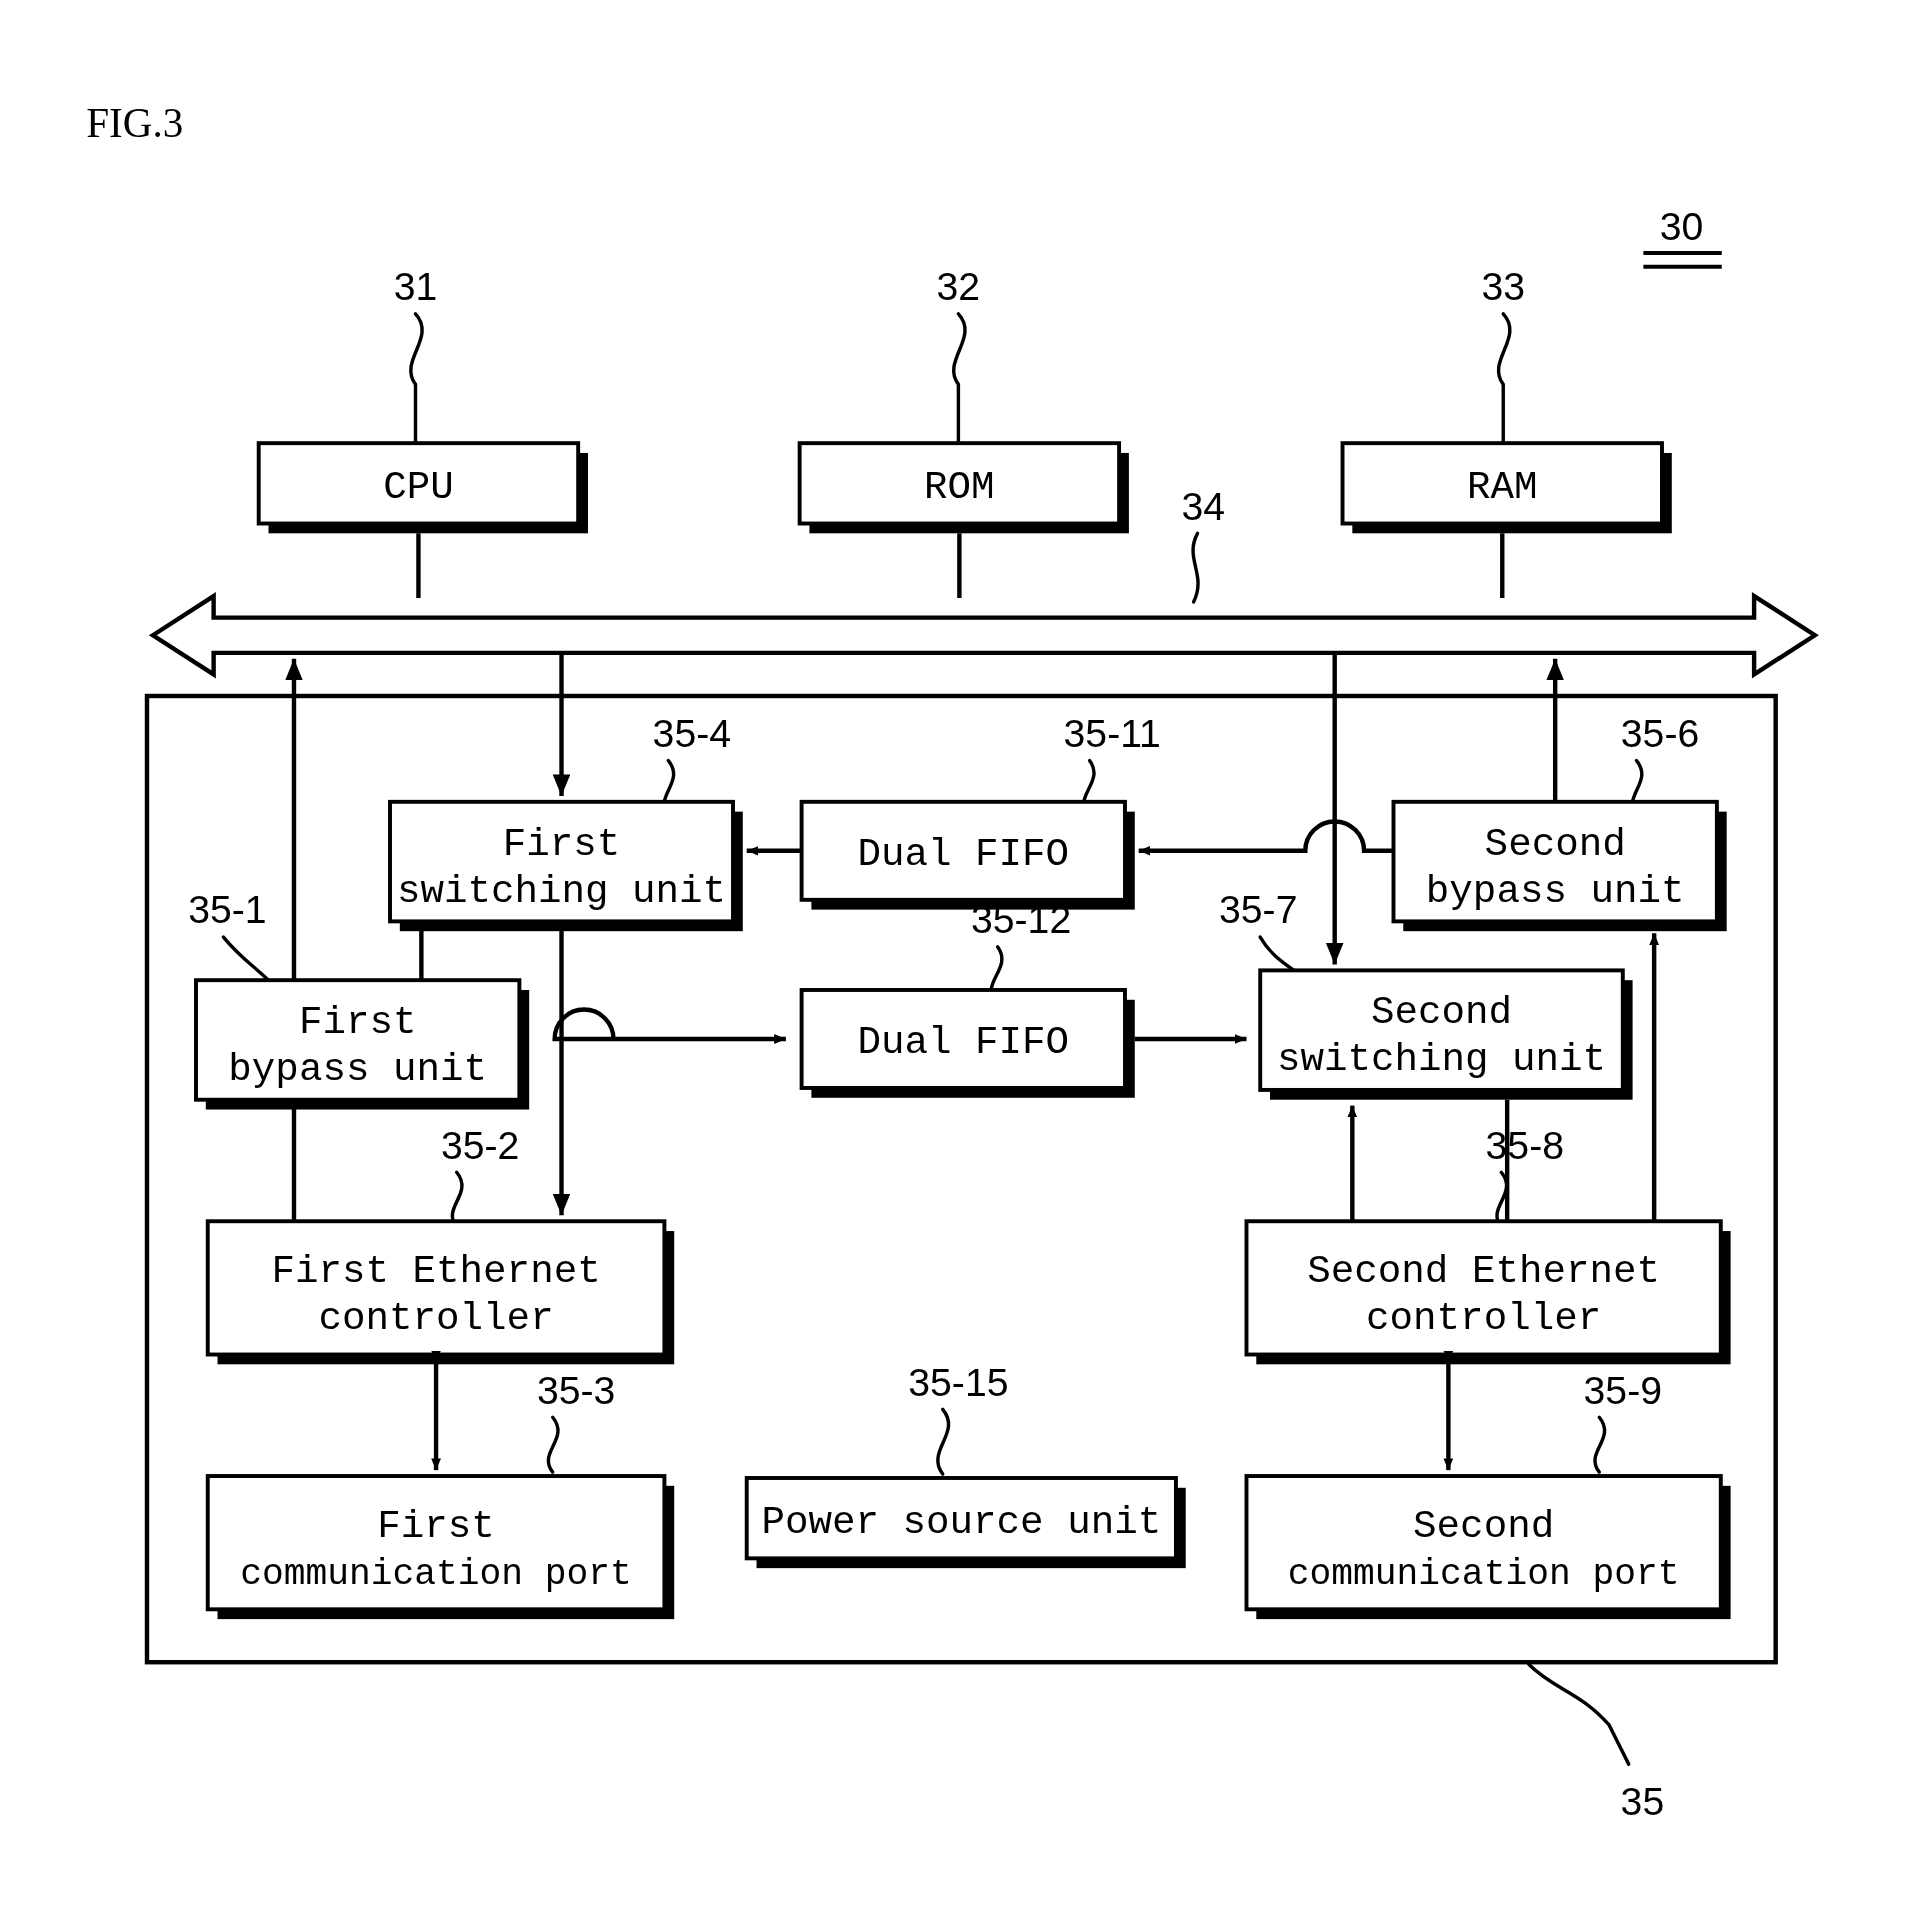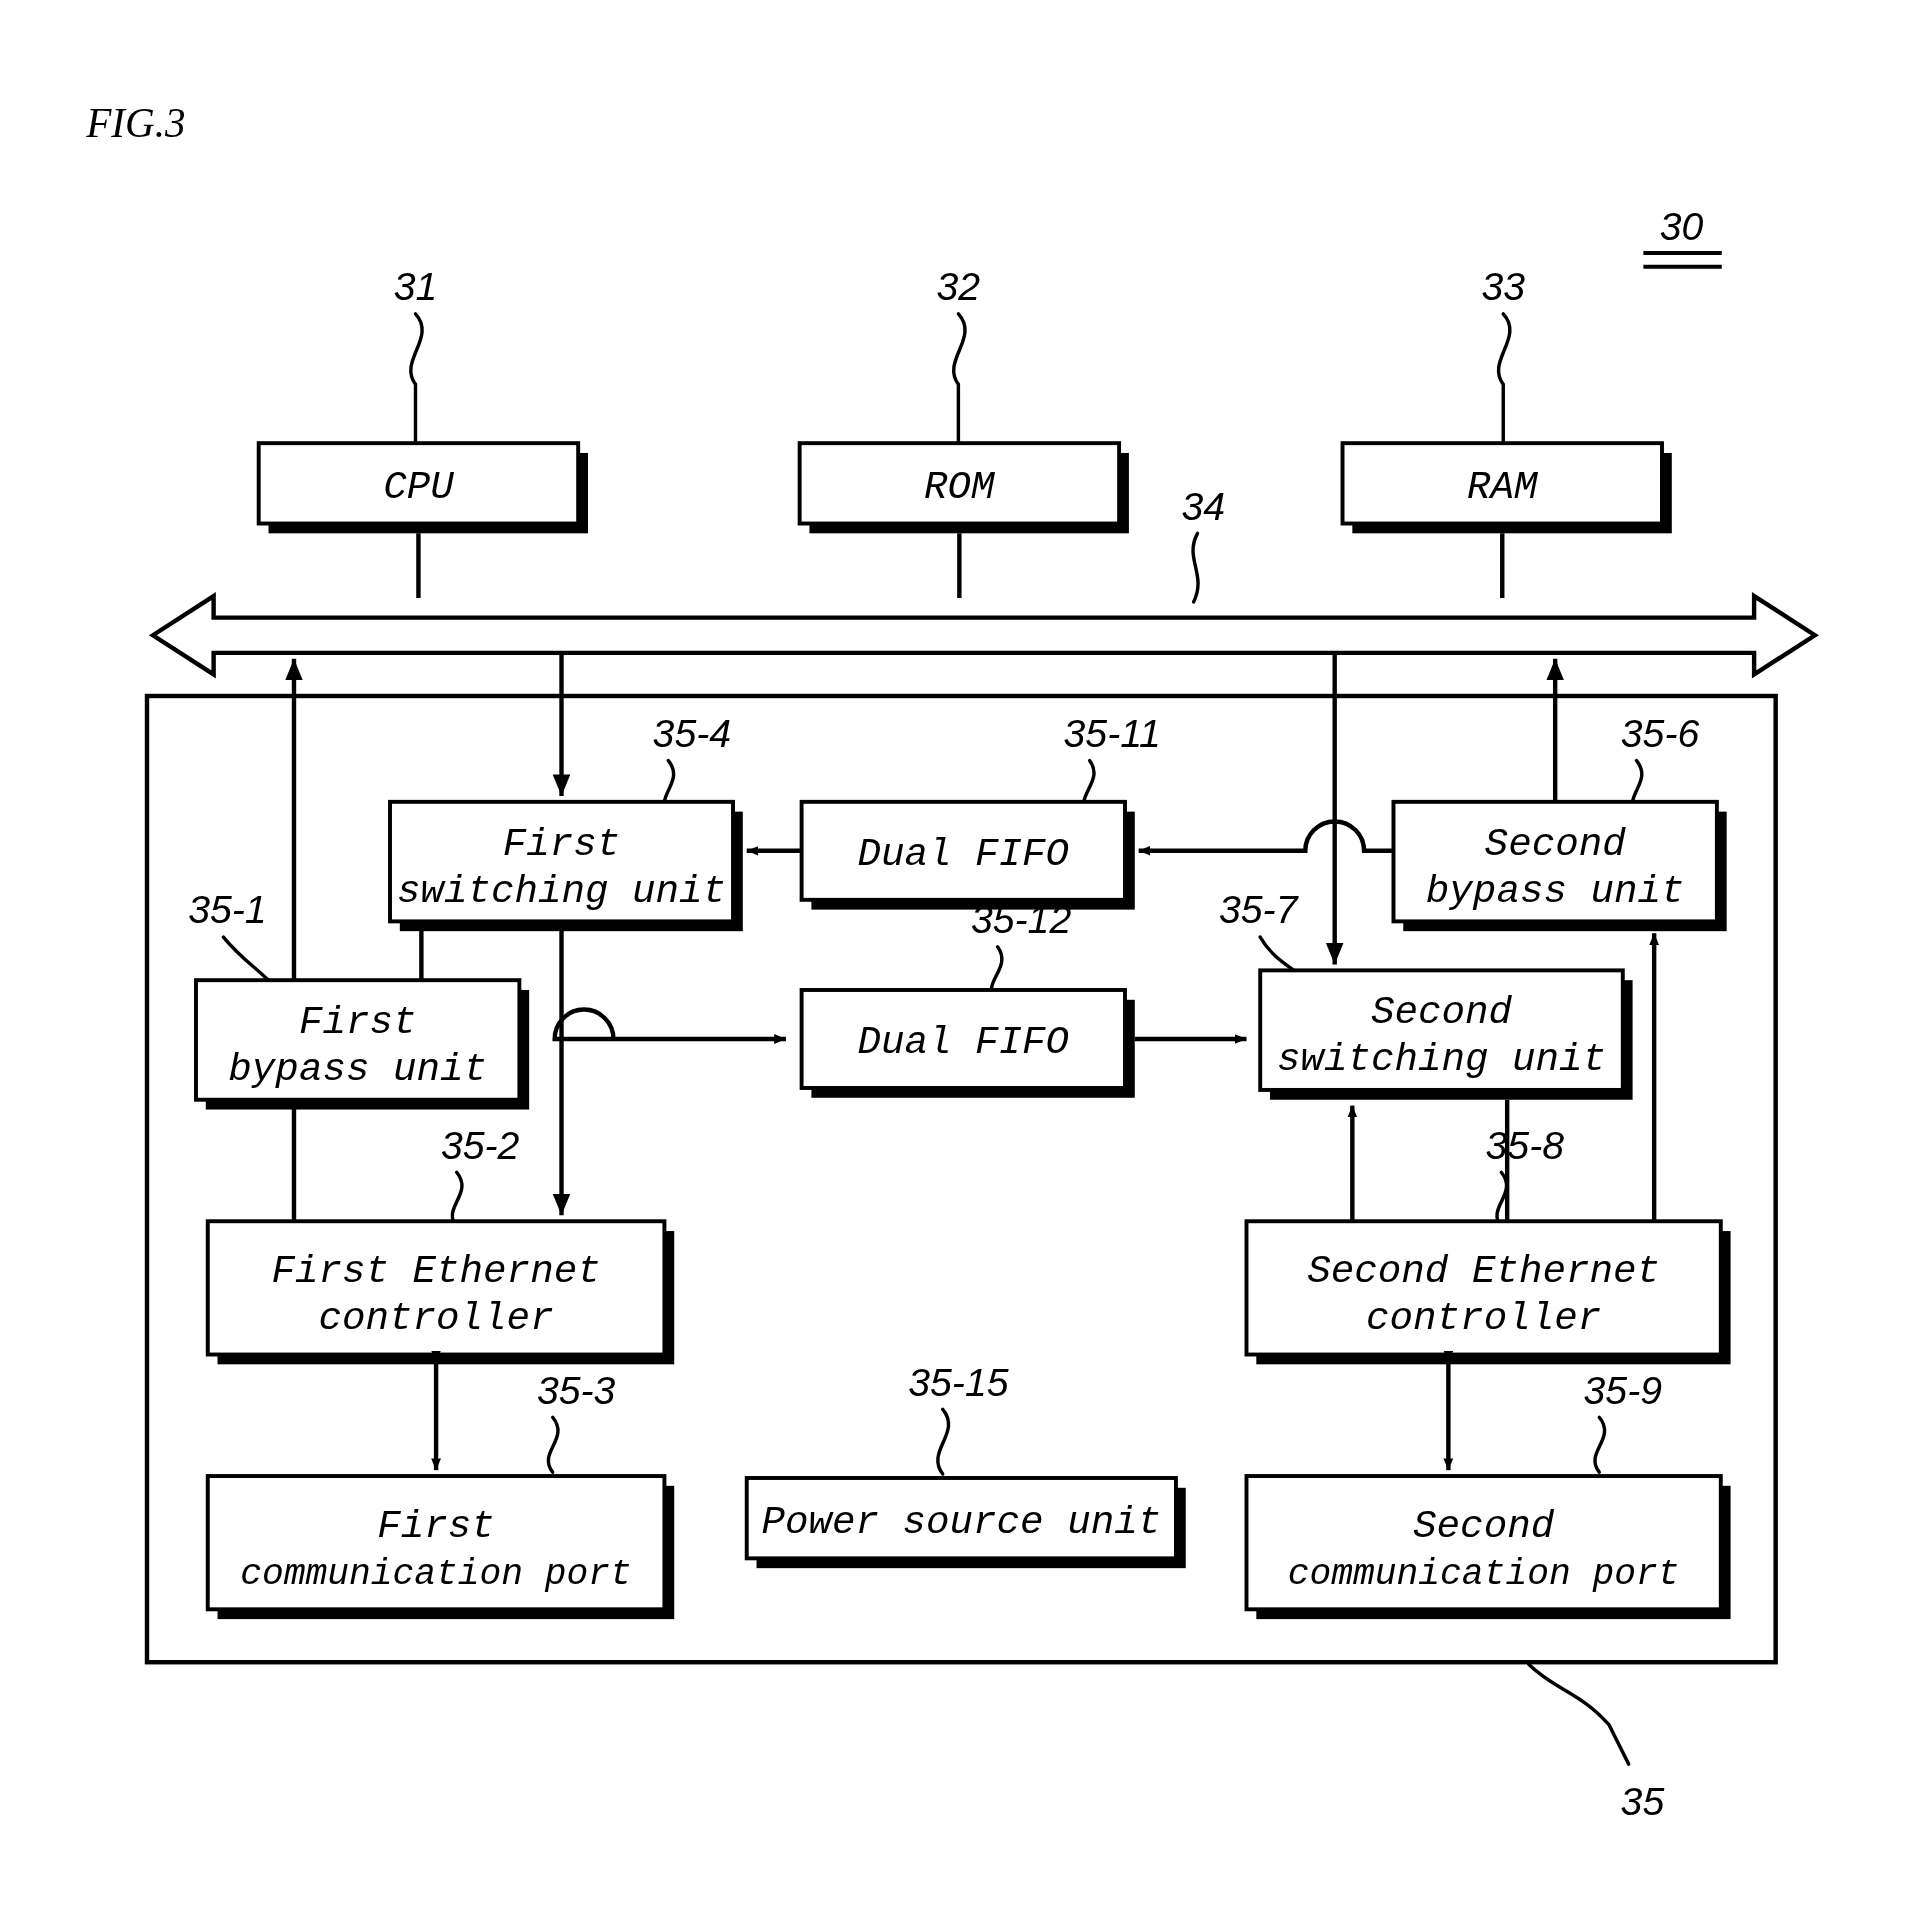--- a/index.html
+++ b/index.html
@@ -12,21 +12,20 @@
     height: 1929px;
     position: relative;
     font-family: "Liberation Sans", sans-serif;
     color: #000000;
   }
   #figure-root {
     position: absolute;
     left: 0; top: 0;
     width: 1906px;
     height: 1929px;
-    font-style: italic;
   }
   svg#diagram {
     display: block;
     width: 1906px;
     height: 1929px;
   }
   .fig-label {
     font-family: "Liberation Serif", serif;
     font-size: 42px;
     fill: #000;

